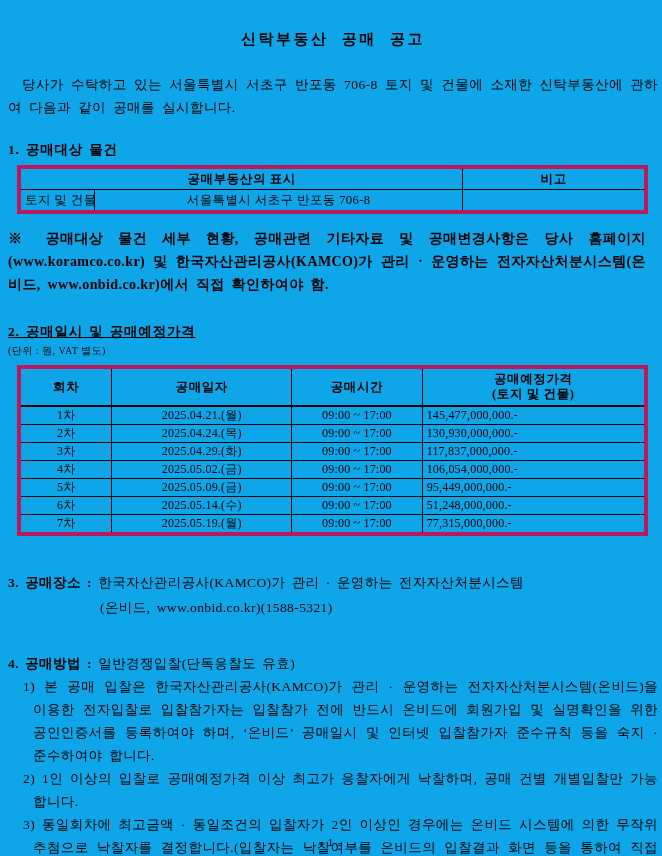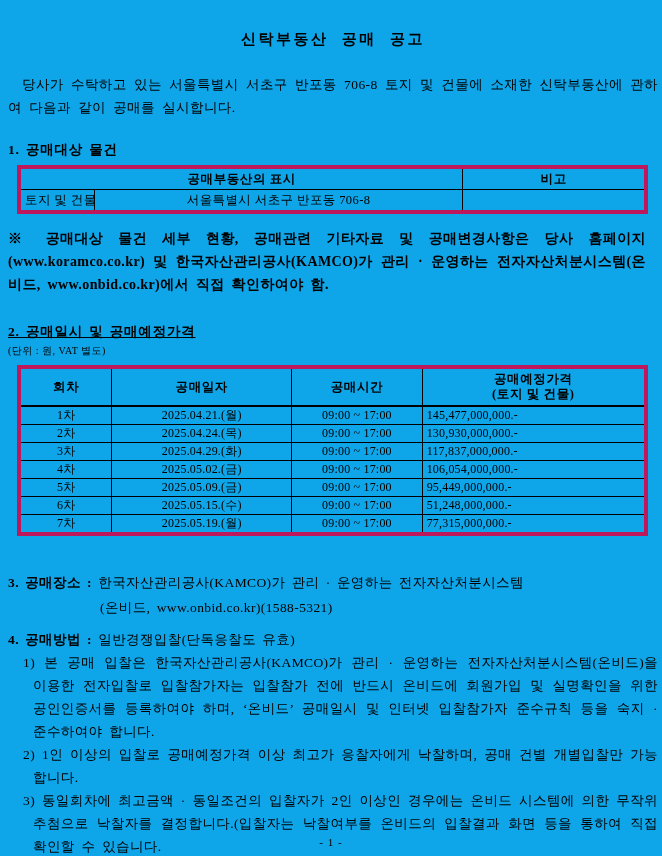--- a/index.html
+++ b/index.html
@@ -91,21 +91,21 @@
   .t2 td.price { text-align: left; padding-right: 9px; }
   .sec3 {
     margin: 34px 0 0 0;
     font-size: 13.5px;
     line-height: 25px;
     word-spacing: 2.5px;
     letter-spacing: 0.4px;
   }
   .sec3-line2 { margin-left: 92px; }
   .sec4 {
-    margin: 8px 0 0 0;
+    margin: 32px 0 0 0;
     font-size: 13.5px;
     line-height: 23px;
     word-spacing: 2.5px;
     letter-spacing: 0.4px;
   }
   .method-item {
     margin: 0 0 0 15px;
     padding-left: 10px;
     text-indent: -10px;
     font-size: 13.5px;
@@ -204,21 +204,21 @@
         <td class="price">106,054,000,000.-</td>
       </tr>
       <tr>
         <td>5차</td>
         <td>2025.05.09.(금)</td>
         <td>09:00 ~ 17:00</td>
         <td class="price">95,449,000,000.-</td>
       </tr>
       <tr>
         <td>6차</td>
-        <td>2025.05.15.(수)</td>
+        <td>2025.05.14.(수)</td>
         <td>09:00 ~ 17:00</td>
         <td class="price">51,248,000,000.-</td>
       </tr>
       <tr>
         <td>7차</td>
         <td>2025.05.19.(월)</td>
         <td>09:00 ~ 17:00</td>
         <td class="price">77,315,000,000.-</td>
       </tr>
     </tbody>

